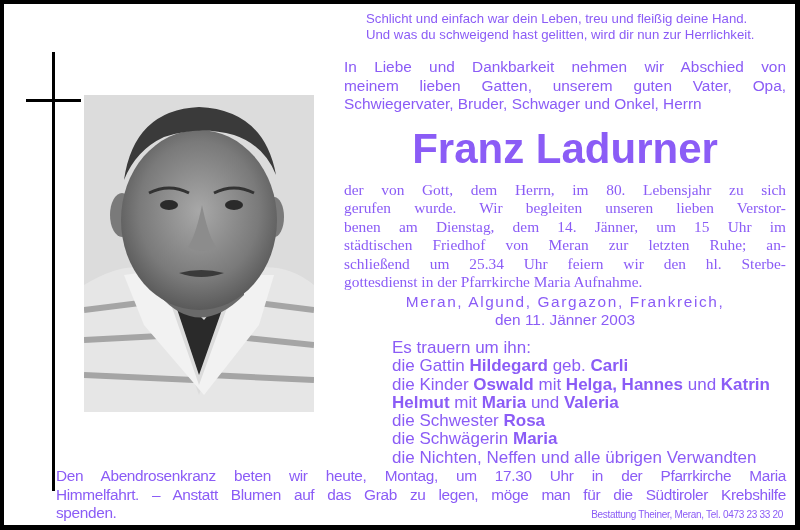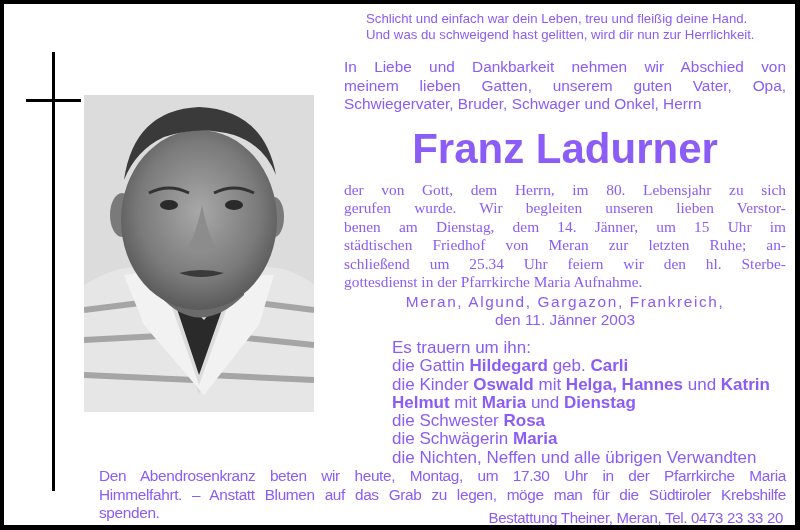--- a/index.html
+++ b/index.html
@@ -95,26 +95,26 @@
     }
     .mourners b { font-weight: bold; text-align: center; }
     .footer {
       position: absolute;
       left: 52px; top: 463px;
       width: 730px;
       font-size: 15.4px;
       line-height: 18.5px;
       letter-spacing: -0.35px;
     }
-    .footer span { display: block; text-align: justify; text-align-last: justify; margin-left: 43px; }
+    .footer span { display: block; text-align: justify; text-align-last: justify; }
     .footer span.last { text-align-last: left; }
     .undertaker {
       position: absolute;
       right: 12px; top: 505px;
-      font-size: 15px;
+      font-size: 10px;
       letter-spacing: -0.3px;
       white-space: nowrap;
       padding-left: 8px;
     }
   </style>
 </head>
 <body>
 
 <div class="frame">
 
@@ -190,21 +190,21 @@
   <div class="place">
     <span class="spaced">Meran, Algund, Gargazon, Frankreich,</span>
     <span>den 11. Jänner 2003</span>
   </div>
 
   <div class="mourners">
     <div>Es trauern um ihn:</div>
     <div id="mourner-rows">
         <div><span>die Gattin </span><b>Hildegard</b><span> geb. </span><b>Carli</b></div>
         <div><span>die Kinder </span><b>Oswald</b><span> mit </span><b>Helga, Hannes</b><span> und </span><b>Katrin</b></div>
-        <div><b>Helmut</b><span> mit </span><b>Maria</b><span> und </span><b>Dienstag</b></div>
+        <div><b>Helmut</b><span> mit </span><b>Maria</b><span> und </span><b>Valeria</b></div>
         <div><span>die Schwester </span><b>Rosa</b></div>
         <div><span>die Schwägerin </span><b>Maria</b></div>
         <div><span>die Nichten, Neffen und alle übrigen Verwandten</span></div>
       </div>
   </div>
 
   <div class="footer">
     <span>Den Abendrosenkranz beten wir heute, Montag, um 17.30 Uhr in der Pfarrkirche Maria</span>
     <span>Himmelfahrt. – Anstatt Blumen auf das Grab zu legen, möge man für die Südtiroler Krebshilfe</span>
     <span class="last">spenden.</span>

